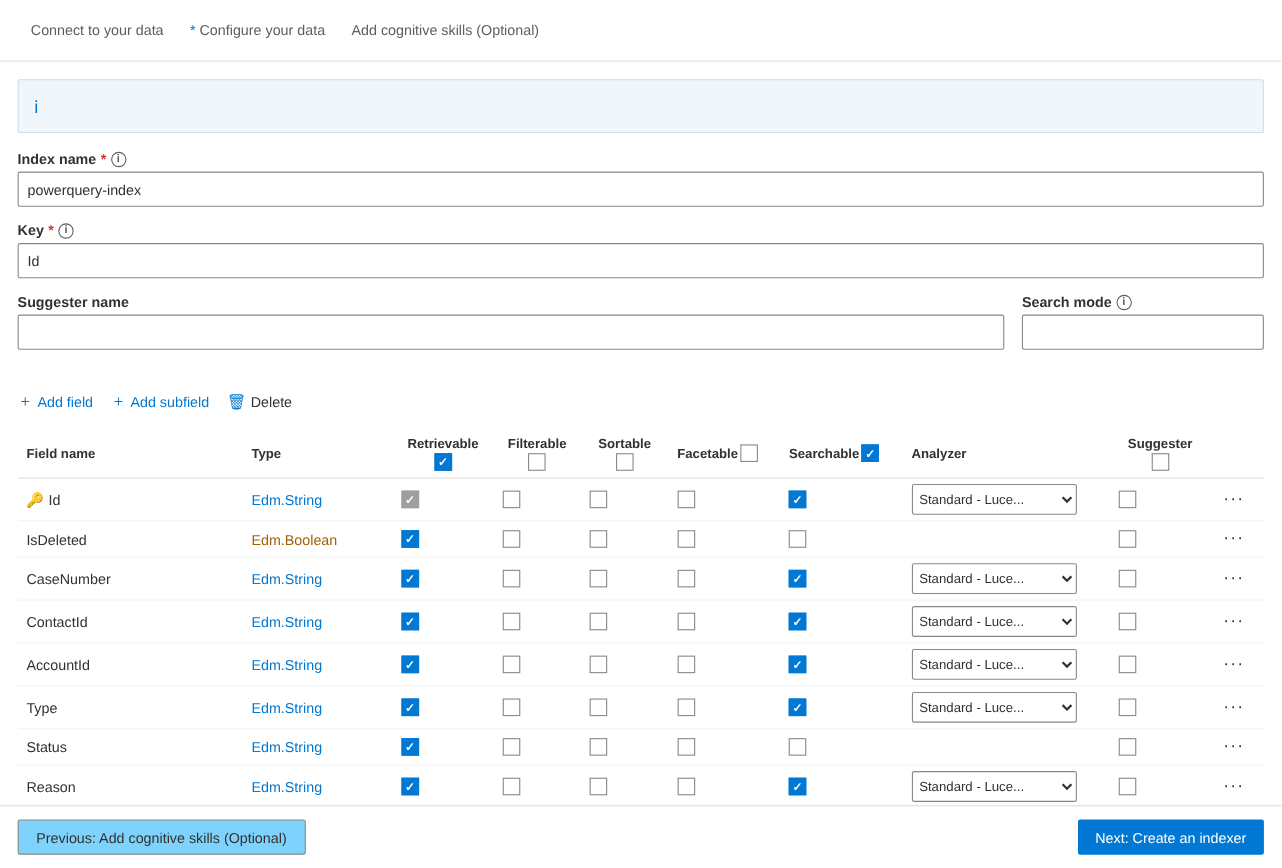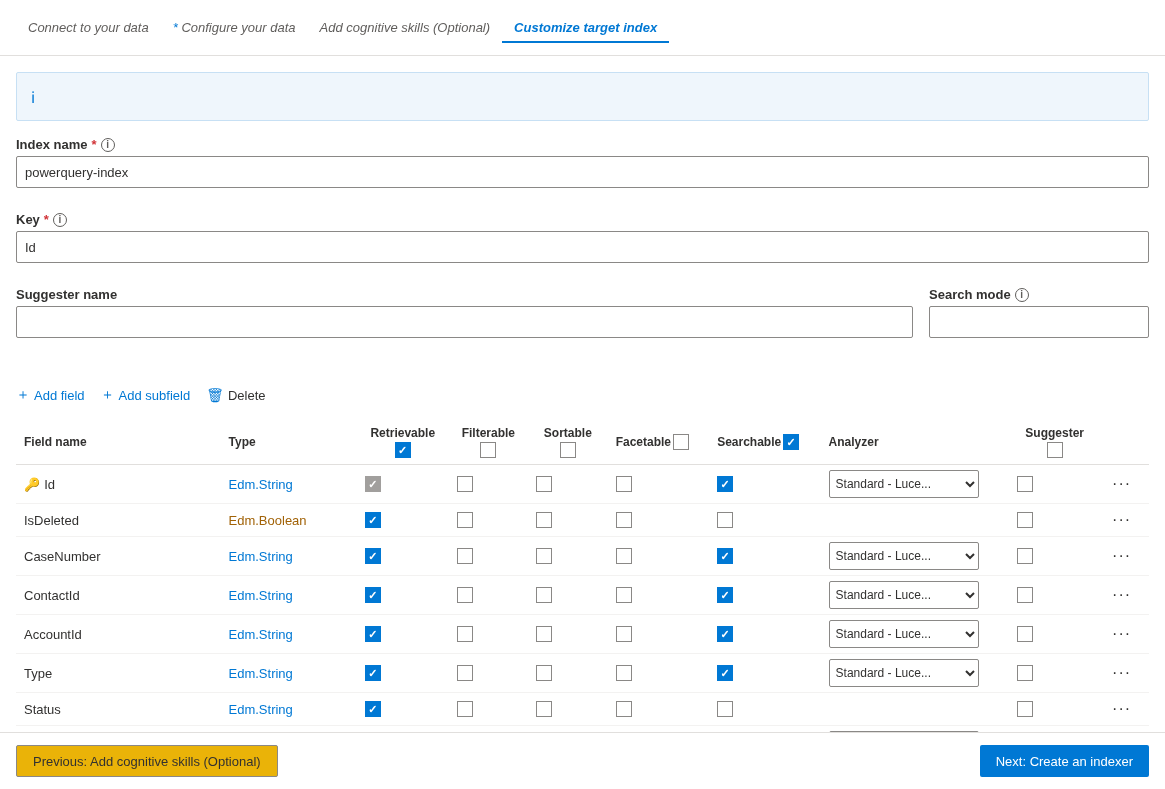--- a/index.html
+++ b/index.html
@@ -5,21 +5,20 @@
     * { box-sizing: border-box; margin: 0; padding: 0; }
     body { font-family: 'Segoe UI', Arial, sans-serif; font-size: 13px; color: #323130; background: #fff; }
 
     
     .top-nav {
       display: flex;
       align-items: center;
       padding: 12px 16px;
       border-bottom: 1px solid #e1dfdd;
       gap: 0;
-      font-style: italic;
     }
     .nav-step {
       font-size: 13px;
       color: #605e5c;
       padding: 8px 12px;
       cursor: pointer;
       white-space: nowrap;
       text-decoration: none;
     }
     .nav-step.active {
@@ -48,21 +47,21 @@
       color: #0078d4;
       font-size: 16px;
       flex-shrink: 0;
       margin-top: 1px;
     }
     .info-text { font-size: 13px; color: #323130; line-height: 1.5; }
 
     
     .form-area { padding: 0 16px; }
 
-    .field-group { margin-bottom: 24px; }
+    .field-group { margin-bottom: 14px; }
     .field-label {
       font-size: 13px;
       font-weight: 600;
       margin-bottom: 4px;
       display: flex;
       align-items: center;
       gap: 4px;
     }
     .field-label .required { color: #d13438; }
     .info-circle {
@@ -220,21 +219,21 @@
       align-items: center;
       justify-content: space-between;
       padding: 12px 16px;
       border-top: 1px solid #e1dfdd;
       background: #fff;
     }
     .btn-secondary {
       height: 32px;
       padding: 0 16px;
       border: 1px solid #8a8886;
-      background: #eab308;
+      background: #7dd3fc;
       color: #323130;
       font-size: 13px;
       cursor: pointer;
       border-radius: 2px;
       font-family: inherit;
     }
     .btn-primary {
       height: 32px;
       padding: 0 16px;
       border: none;
@@ -251,21 +250,20 @@
     
     .scroll-area { overflow: auto; }
   </style>
 </head>
 <body>
 
 <div class="top-nav">
   <span class="nav-step">Connect to your data</span>
   <span class="nav-step required">Configure your data</span>
   <span class="nav-step">Add cognitive skills (Optional)</span>
-  <span class="nav-step active">Customize target index</span>
 </div>
 
 <div class="info-banner">
   <span class="info-icon">ℹ</span>
 </div>
 
 <div class="form-area">
 
   <div class="field-group">
     <div class="field-label">

